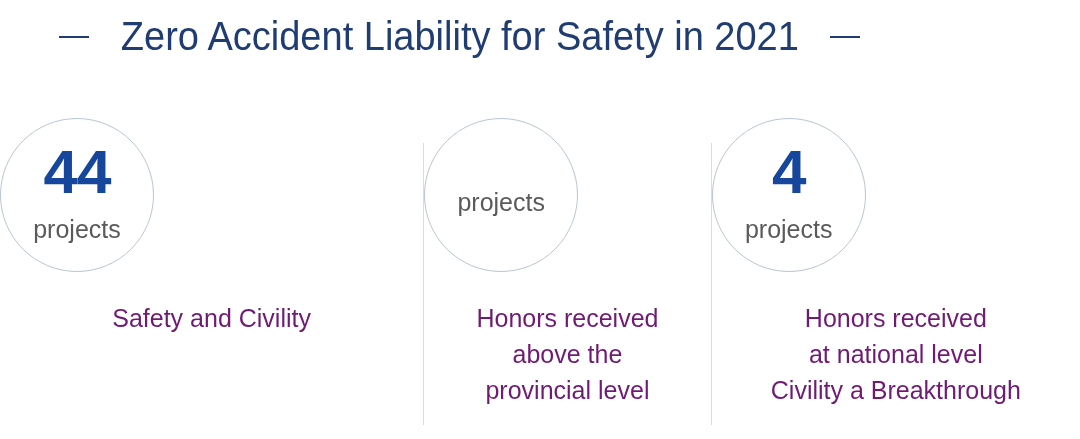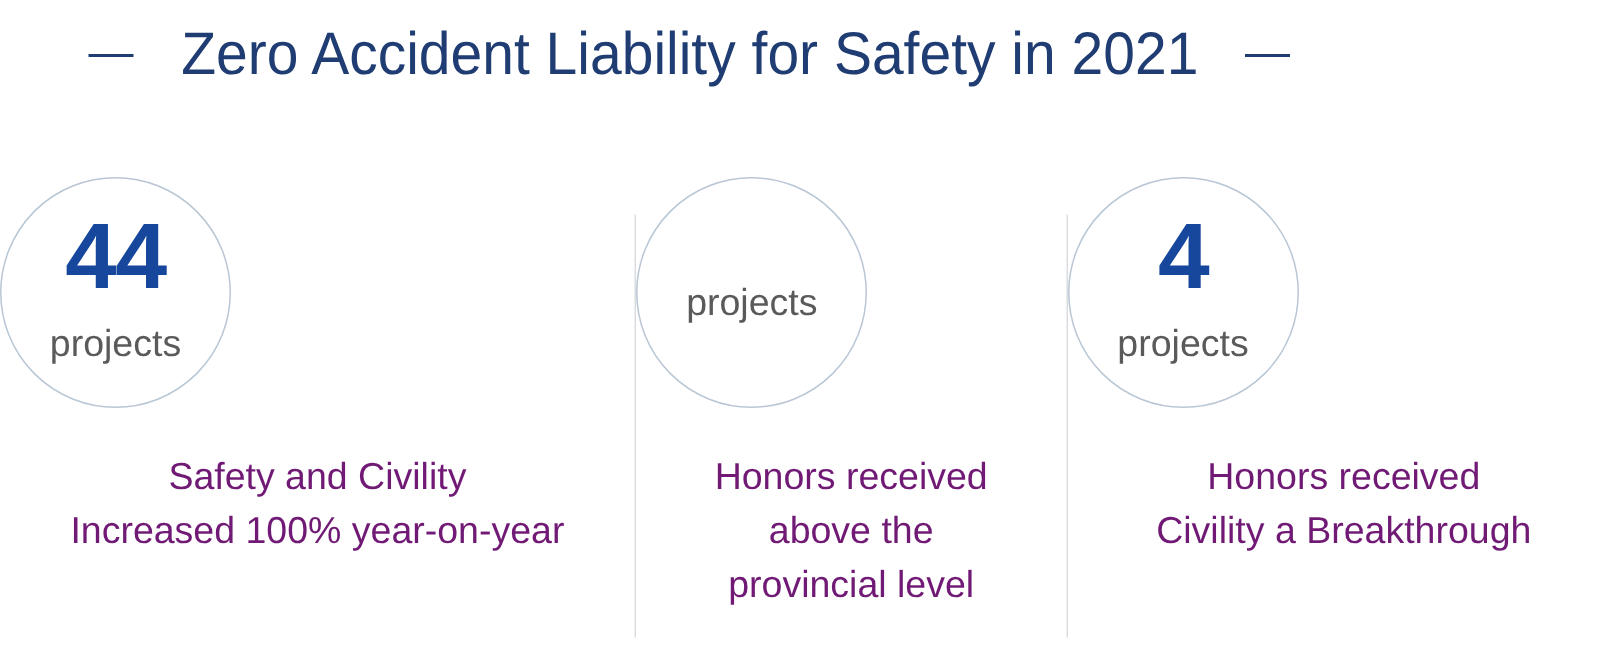--- a/index.html
+++ b/index.html
@@ -135,21 +135,20 @@
 
   <div class="columns">
 
     <div class="stat-col col-1">
       <div class="circle">
         <span class="circle-number">44</span>
         <span class="circle-unit">projects</span>
       </div>
       <div class="caption">
         <span class="caption-line">Safety and Civility</span>
-        <span class="caption-line">Increased 100% year-on-year</span>
       </div>
     </div>
 
     <div class="divider"></div>
 
     <div class="stat-col col-2">
       <div class="circle">
         <span class="circle-unit">projects</span>
       </div>
       <div class="caption">
@@ -161,18 +160,19 @@
 
     <div class="divider"></div>
 
     <div class="stat-col col-3">
       <div class="circle">
         <span class="circle-number">4</span>
         <span class="circle-unit">projects</span>
       </div>
       <div class="caption">
         <span class="caption-line">Honors received</span>
+        <span class="caption-line">at national level</span>
         <span class="caption-line">Civility a Breakthrough</span>
       </div>
     </div>
 
   </div>
 </div>
 
 </body></html>

